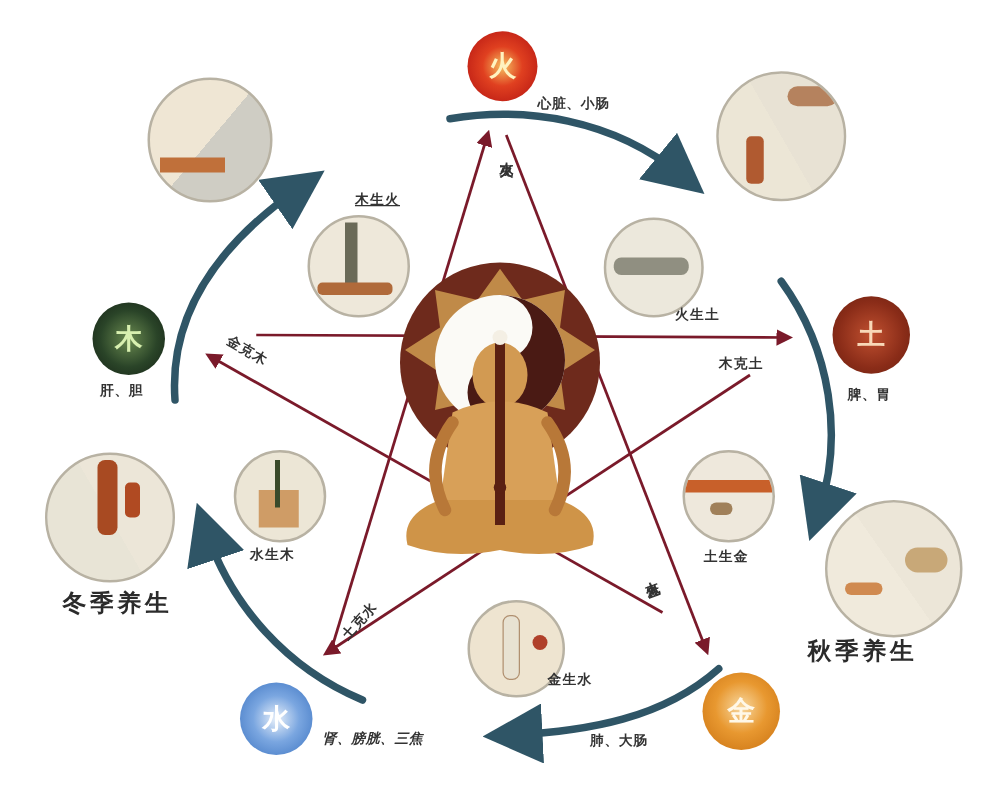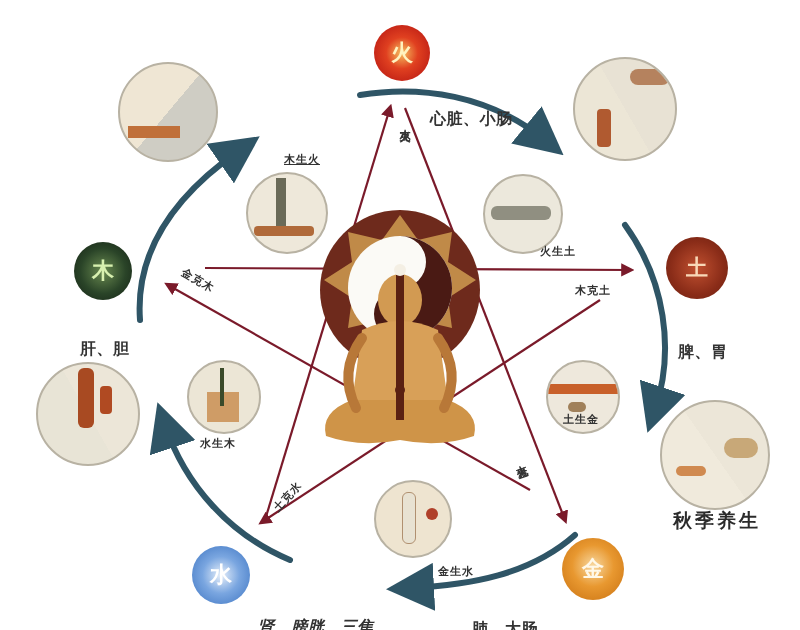--- a/index.html
+++ b/index.html
@@ -6,22 +6,22 @@
     body { width: 800px; height: 630px; position: relative; overflow: hidden;
            font-family: "DejaVu Serif", "Liberation Serif", serif; }
     #stage { position: absolute; left: 0; top: 0; width: 800px; height: 630px; }
     svg.layer { position: absolute; left: 0; top: 0; width: 800px; height: 630px; }
     .abs { position: absolute; }
 
     .element { position: absolute; border-radius: 50%; display: flex; align-items: center;
                justify-content: center; font-weight: bold; font-size: 22px; }
     .element-glyph { font-family: "DejaVu Serif", serif; }
 
-    .organ { position: absolute; font-size: 16px; color: #333; white-space: nowrap;
-             font-weight: bold; letter-spacing: 0.5px; margin-top: 34px; }
+    .organ { position: absolute; font-size: 11px; color: #333; white-space: nowrap;
+             font-weight: bold; letter-spacing: 0.5px; }
 
     .season-title { position: absolute; font-size: 19px; font-weight: bold; color: #2b2b2b;
                     letter-spacing: 3px; white-space: nowrap; }
 
     .vignette { position: absolute; border-radius: 50%; border: 2px solid #b8b2a3;
                 background: #efeadd; overflow: hidden; }
 
     .gen-label { position: absolute; font-size: 11px; color: #333; font-weight: bold;
                  white-space: nowrap; letter-spacing: 1px; }
 
@@ -100,49 +100,50 @@
 
   <div class="vignette" style="left:573px;top:57px;width:100px;height:100px;background:linear-gradient(60deg,#ece6d6 50%,#e8e2d4 50%);">
     <div class="abs" style="left:22px;top:50px;width:14px;height:38px;background:#b05a30;border-radius:4px;"></div>
     <div class="abs" style="left:55px;top:10px;width:40px;height:16px;background:#a86a40;border-radius:8px;opacity:.8;"></div>
   </div>
 
   <div class="vignette" style="left:660px;top:400px;width:106px;height:106px;background:linear-gradient(55deg,#f0eadc 50%,#ece6d8 50%);">
     <div class="abs" style="left:14px;top:64px;width:30px;height:10px;background:#d08a50;border-radius:5px;"></div>
     <div class="abs" style="left:62px;top:36px;width:34px;height:20px;background:#c8a878;border-radius:10px;"></div>
   </div>
-  <div class="season-title" style="left:646px;top:508px;margin-left:27px;">秋季养生</div>
+  <div class="season-title" style="left:646px;top:508px;">秋季养生</div>
 
   <div class="vignette" style="left:36px;top:362px;width:100px;height:100px;background:linear-gradient(60deg,#e8e4d6 50%,#ece6d8 50%);">
     <div class="abs" style="left:40px;top:4px;width:16px;height:60px;background:#a84a22;border-radius:6px;"></div>
     <div class="abs" style="left:62px;top:22px;width:12px;height:28px;background:#b04a22;border-radius:4px;"></div>
   </div>
+  <div class="season-title" style="left:50px;top:470px;">冬季养生</div>
 
   <div class="vignette" style="left:246px;top:172px;width:78px;height:78px;background:#eee8da;">
     <div class="abs" style="left:28px;top:4px;width:10px;height:50px;background:#6a6a58;"></div>
     <div class="abs" style="left:6px;top:52px;width:60px;height:10px;background:#b06a3a;border-radius:4px;"></div>
   </div>
   <div class="gen-label" style="left:284px;top:152px;text-decoration:underline;">木生火</div>
 
   <div class="vignette" style="left:483px;top:174px;width:76px;height:76px;background:#ece8dc;">
     <div class="abs" style="left:6px;top:30px;width:60px;height:14px;background:#6a6a5a;border-radius:6px;opacity:.7;"></div>
   </div>
   <div class="gen-label" style="left:540px;top:244px;">火生土</div>
 
   <div class="vignette" style="left:546px;top:360px;width:70px;height:70px;background:#eee8dc;">
     <div class="abs" style="left:0px;top:22px;width:70px;height:10px;background:#c8602a;"></div>
     <div class="abs" style="left:20px;top:40px;width:18px;height:10px;background:#a0805a;border-radius:5px;"></div>
   </div>
-  <div class="gen-label" style="left:563px;top:412px;">土生金</div>
+  <div class="gen-label" style="left:563px;top:438px;">土生金</div>
 
   <div class="vignette" style="left:374px;top:480px;width:74px;height:74px;background:#eee4d0;">
     <div class="abs" style="left:26px;top:10px;width:12px;height:50px;background:#e8e2d2;border:1px solid #b09070;border-radius:6px;"></div>
     <div class="abs" style="left:50px;top:26px;width:12px;height:12px;background:#b0402a;border-radius:50%;"></div>
   </div>
-  <div class="gen-label" style="left:438px;top:564px;font-family:Liberation Mono, monospace;">金生水</div>
+  <div class="gen-label" style="left:438px;top:536px;font-family:Liberation Mono, monospace;">金生水</div>
 
   <div class="vignette" style="left:187px;top:360px;width:70px;height:70px;background:#ece6d6;">
     <div class="abs" style="left:18px;top:30px;width:32px;height:30px;background:#c88a4a;opacity:.8;"></div>
     <div class="abs" style="left:31px;top:6px;width:4px;height:38px;background:#3a4a2a;"></div>
   </div>
   <div class="gen-label" style="left:200px;top:436px;text-align:right;">水生木</div>
 
   <div class="ctrl-label" style="left:396px;top:120px;writing-mode:vertical-rl;">水克火</div>
   <div class="ctrl-label" style="left:575px;top:283px;">木克土</div>
   <div class="ctrl-label" style="left:508px;top:460px;writing-mode:vertical-rl;transform:rotate(-20deg);">火克金</div>

